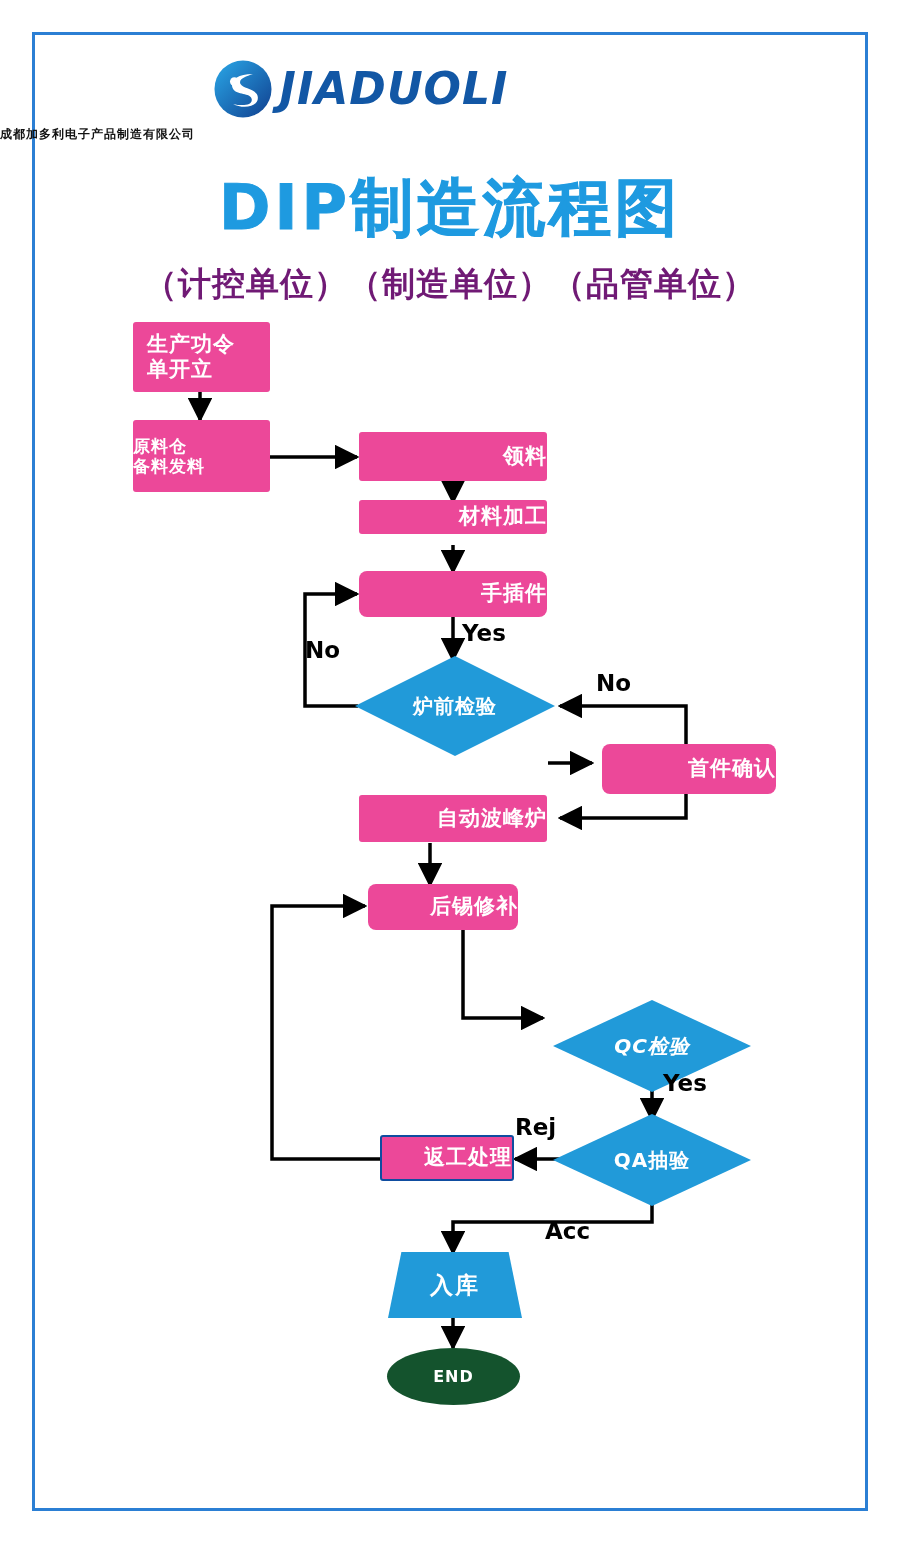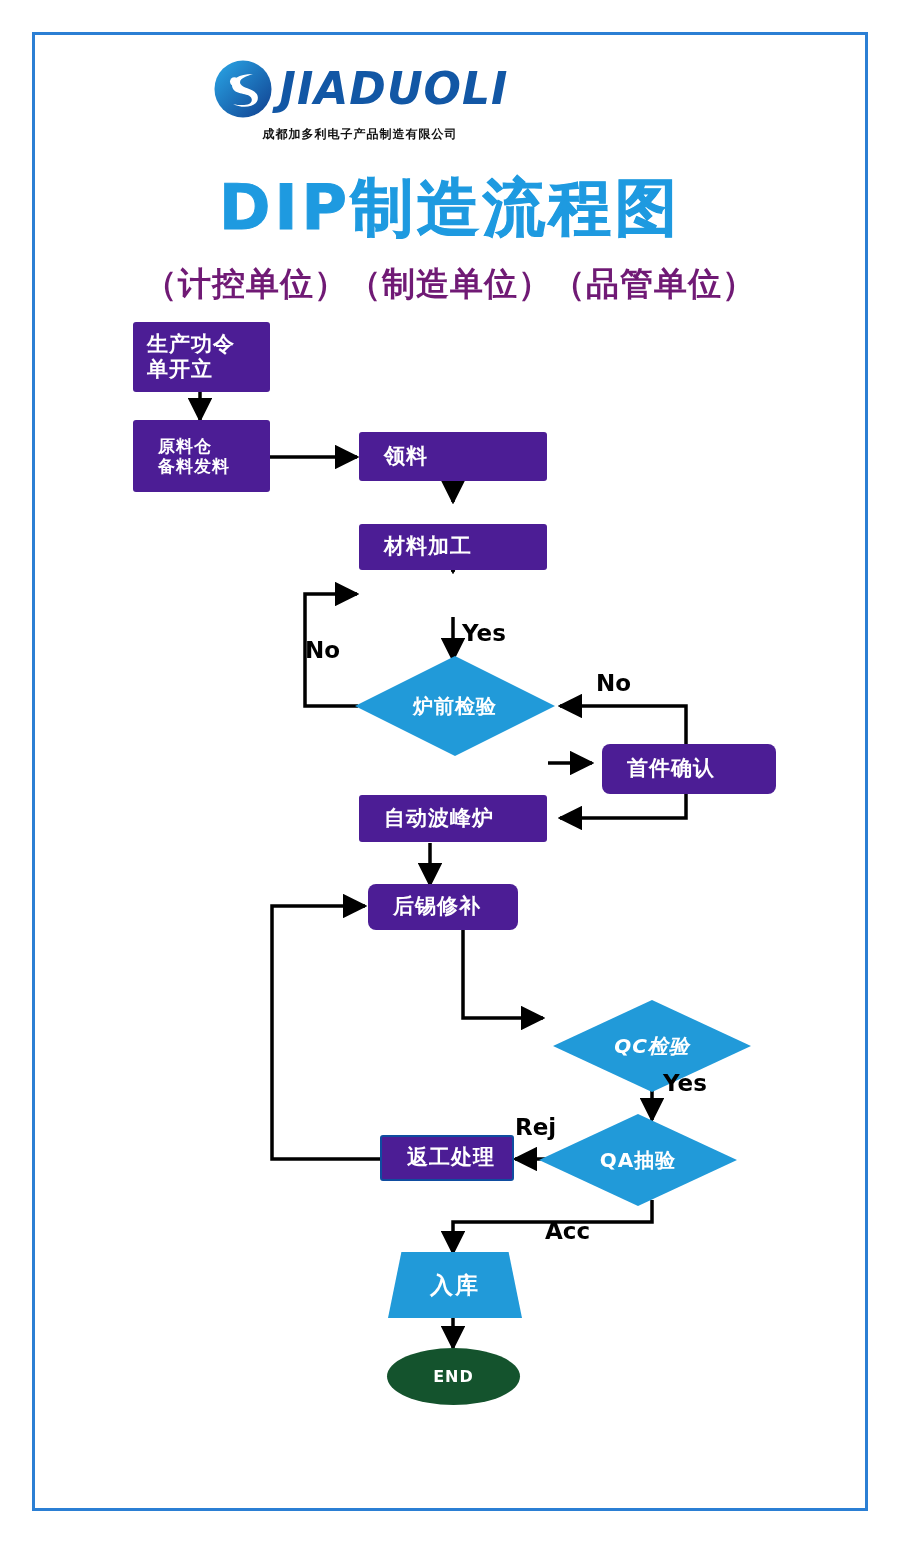--- a/index.html
+++ b/index.html
@@ -26,21 +26,20 @@
     border: 3px solid #2b7fd4;
     box-sizing: border-box;
   }
 
   
   #logo-block {
     position: absolute;
     left: 0;
     top: 58px;
     width: 720px;
-    text-align: center;
   }
   .logo-row {
     display: flex;
     align-items: center;
     justify-content: center;
     gap: 6px;
   }
   .logo-mark {
     width: 62px;
     height: 62px;
@@ -104,31 +103,30 @@
     position: absolute;
     left: 0;
     top: 0;
   }
 
   .node {
     position: absolute;
     box-sizing: border-box;
     display: flex;
     align-items: center;
-    justify-content: flex-start;
+    justify-content: flex-end;
     text-align: center;
     color: #ffffff;
     font-family: "DejaVu Sans", sans-serif;
     font-weight: bold;
     letter-spacing: 1px;
     line-height: 1.2;
-    padding-left: 25px;
   }
   .rect {
-    background: #4c1d95;
+    background: #ec4899;
     border-radius: 3px;
     font-size: 21px;
   }
   .rect.rounded {
     border-radius: 8px;
   }
   .label-text {
     display: block;
     white-space: pre-line;
   }
@@ -283,24 +281,27 @@
 
     <div class="node rect" style="left:133px; top:420px; width:137px; height:72px; font-size:17px; justify-content:flex-start; text-align:left;">
       <span class="label-text">原料仓
 备料发料</span>
     </div>
 
     <div class="node rect" style="left:359px; top:432px; width:188px; height:49px;">
       <span class="label-text">领料</span>
     </div>
 
-    <div class="node rect" style="left:359px; top:524px; width:188px; height:46px;">
+    <div class="node rect" style="left:359px; top:500px; width:188px; height:34px;">
       <span class="label-text">材料加工</span>
     </div>
 
+    <div class="node rect rounded" style="left:359px; top:571px; width:188px; height:46px;">
+      <span class="label-text">手插件</span>
+    </div>
 
     <div class="diamond-wrap" style="left:355px; top:656px; width:200px; height:100px;">
       <div class="diamond-shape"></div>
       <div class="diamond-label">炉前检验</div>
     </div>
 
     <div class="node rect rounded" style="left:602px; top:744px; width:174px; height:50px;">
       <span class="label-text">首件确认</span>
     </div>
 
@@ -310,21 +311,21 @@
 
     <div class="node rect rounded" style="left:368px; top:884px; width:150px; height:46px;">
       <span class="label-text">后锡修补</span>
     </div>
 
     <div class="diamond-wrap" style="left:553px; top:1000px; width:198px; height:92px;font-style:italic;">
       <div class="diamond-shape"></div>
       <div class="diamond-label">QC检验</div>
     </div>
 
-    <div class="diamond-wrap" style="left:539px; top:1114px; width:198px; height:92px;">
+    <div class="diamond-wrap" style="left:553px; top:1114px; width:198px; height:92px;">
       <div class="diamond-shape"></div>
       <div class="diamond-label">QA抽验</div>
     </div>
 
     <div class="node rect" style="left:380px; top:1135px; width:134px; height:46px; border:2px solid #0f4da0;">
       <span class="label-text">返工处理</span>
     </div>
 
     <div class="trapezoid-wrap" style="left:388px; top:1252px; width:134px; height:66px;">
       <div class="trap-shape"></div>

